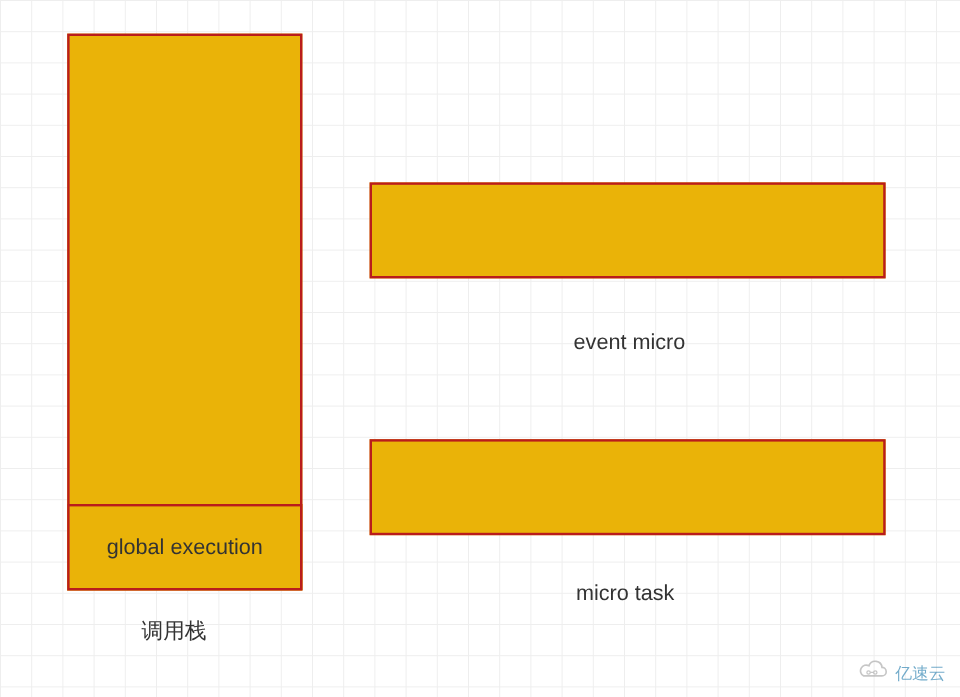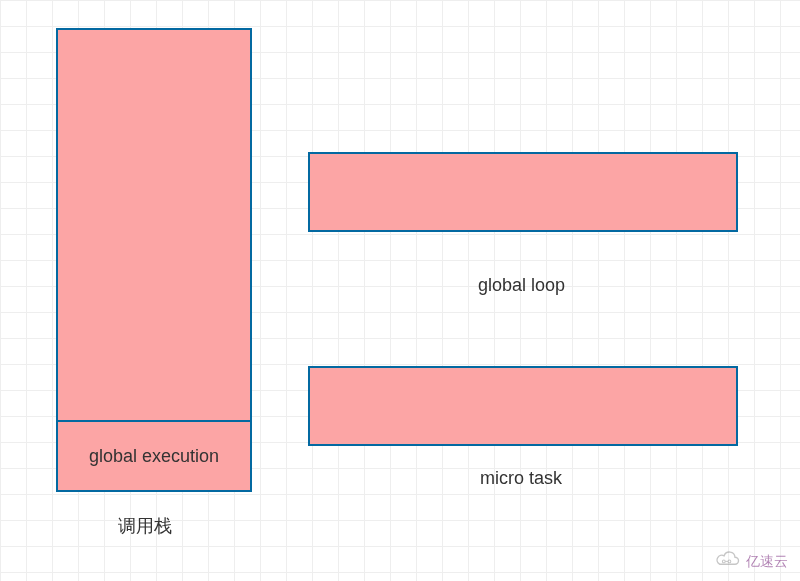--- a/index.html
+++ b/index.html
@@ -14,22 +14,22 @@
       font-family: "Microsoft YaHei", Arial, sans-serif;
       background-color: #ffffff;
       background-image:
         linear-gradient(to right, #eeeeee 1px, transparent 1px),
         linear-gradient(to bottom, #eeeeee 1px, transparent 1px);
       background-size: 26px 26px;
       overflow: hidden;
     }
     .box {
       position: absolute;
-      background: #fca5a5;
-      border: 2px solid #0369a1;
+      background: #eab308;
+      border: 2px solid #b91c1c;
     }
     .label {
       position: absolute;
       font-size: 18px;
       color: #333333;
       white-space: nowrap;
     }
     .callstack-outer {
       left: 56px;
       top: 28px;
@@ -65,54 +65,54 @@
       top: 275px;
     }
     .microtask-box {
       left: 308px;
       top: 366px;
       width: 430px;
       height: 80px;
     }
     .microtask-label {
       left: 480px;
-      top: 468px;
+      top: 484px;
     }
     .watermark {
       position: absolute;
       right: 12px;
       bottom: 8px;
       display: flex;
       align-items: center;
       gap: 4px;
       opacity: 0.55;
     }
     .watermark svg {
       width: 28px;
       height: 18px;
     }
     .watermark-text {
       font-size: 14px;
-      color: #701a75;
+      color: #0369a1;
     }
   </style>
 </head>
 <body>
 
 <div class="box callstack-outer"></div>
 
 <div class="box callstack-inner">
   <span class="inner-label">global execution</span>
 </div>
 
 <div class="label callstack-label">调用栈</div>
 
 <div class="box eventloop-box"></div>
 
-<div class="label eventloop-label">global loop</div>
+<div class="label eventloop-label">event micro</div>
 
 <div class="box microtask-box"></div>
 
 <div class="label microtask-label">micro task</div>
 
 <div class="watermark">
   <span>
     <svg viewBox="0 0 40 24">
       <path d="M30 8a8 8 0 0 0-15.5-2A6 6 0 0 0 8 18h22a5 5 0 0 0 0-10z" fill="none" stroke="#999999" stroke-width="2"></path>
       <circle cx="14" cy="14" r="2" fill="none" stroke="#999999" stroke-width="1.5"></circle>

